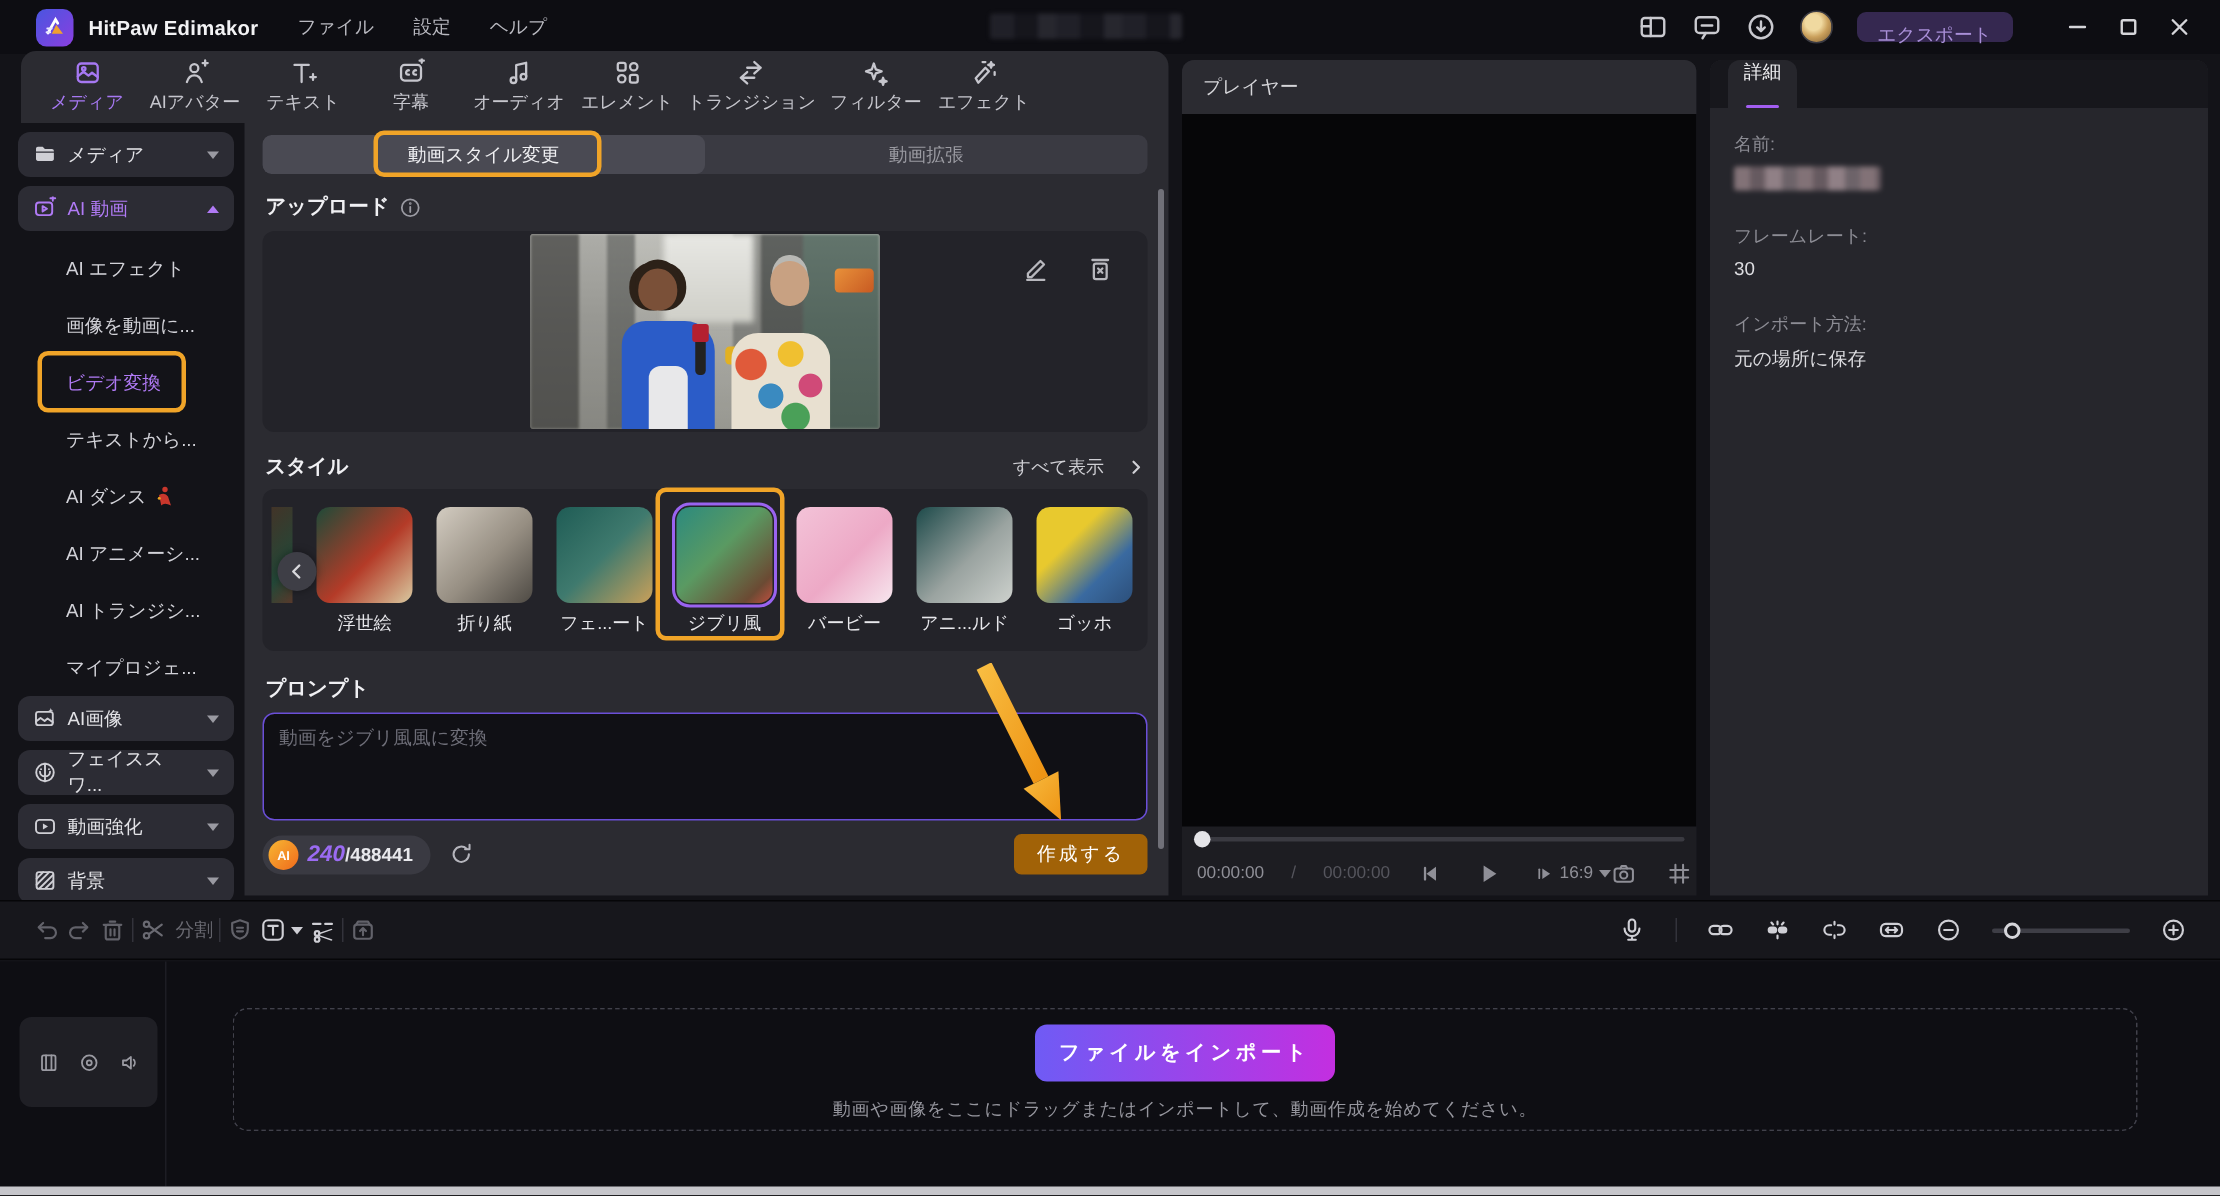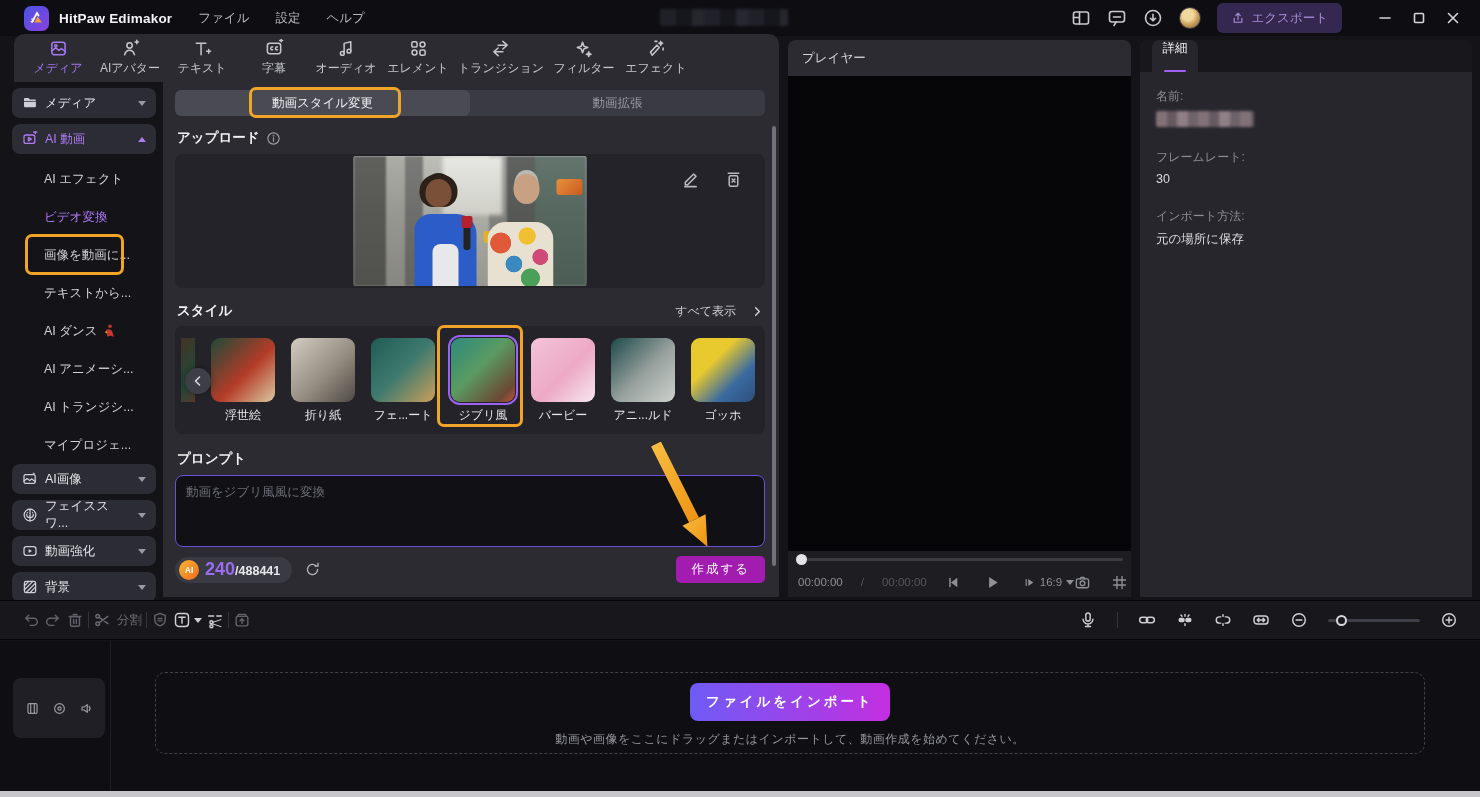--- a/index.html
+++ b/index.html
@@ -20,22 +20,22 @@
   .appname { font-size:13.5px; font-weight:bold; color:#f2f2f4; margin-left:10px; letter-spacing:.2px; }
   .menu { display:flex; gap:26px; margin-left:26px; font-size:12.5px; color:#b9b9c0; }
   .menu span { cursor:default; }
   .tb-redact { position:absolute; left:660px; top:9px; width:128px; height:17px; border-radius:2px;
     background:repeating-linear-gradient(90deg,#23232b 0 16px,#17171e 16px 32px,#2a2a32 32px 44px);
     filter:blur(1.5px); opacity:.9; }
   .tb-right { margin-left:auto; display:flex; align-items:center; gap:16px; color:#c9c9cf; }
   .tb-icon { width:20px; height:20px; color:#c9c9cf; }
   .avatar { width:22px; height:22px; border-radius:50%;
     background:radial-gradient(circle at 40% 35%,#f0d9a0 0 30%,#caa05c 55%,#7a5a30 100%); border:1px solid #3a3a42; }
-  .export-btn { display:flex; align-items:center; gap:7px; height:30px; padding:0 14px;
-    background:#352850; border-radius:6px; color:#a98fd8; font-size:12.5px; }
+  .export-btn { display:flex; align-items:center; gap:7px; height:20px; padding:0 14px;
+    background:#352850; border-radius:6px; color:#a98fd8; font-size:12.5px;flex-direction:column; }
   .win-ctl { display:flex; align-items:center; gap:0; margin-left:10px; }
   .win-ctl .wc { width:34px; height:30px; display:flex; align-items:center; justify-content:center; color:#d5d5d9; font-size:14px; }
 
   
   .toolbar { position:absolute; left:14px; top:34px; width:765px; height:48px;
     background:#2b2b31; border-radius:10px 10px 0 0; display:flex; align-items:center; padding:0 12px; gap:8px; }
   .ttab { display:flex; flex-direction:column; align-items:center; justify-content:center; gap:2px;
     min-width:64px; height:46px; color:#c6c6cd; font-size:12px; cursor:pointer; }
   .ttab .ti { width:19px; height:19px; }
   .ttab.active { color:#a678f2; }
@@ -109,24 +109,24 @@
   .t7 { background:linear-gradient(135deg,#e8c92e 35%,#3a6aa0 70%,#2c4f7a); }
   .sty-arrow { position:absolute; left:10px; top:42px; width:26px; height:26px; border-radius:50%;
     background:#3e3e46; color:#d8d8dc; display:flex; align-items:center; justify-content:center; cursor:pointer; box-shadow:0 0 6px rgba(0,0,0,.4); }
 
   .prompt-box { height:72px; background:#101015; border:1px solid #6b4fd8; border-radius:8px; padding:8px 10px; }
   .prompt-ph { font-size:12.5px; color:#6e6e78; }
   .prompt-foot { display:flex; align-items:center; margin-top:9px; }
   .cred-pill { display:flex; align-items:center; gap:6px; height:26px; padding:3px 12px 3px 4px; background:#3a3a42; border-radius:14px; }
   .ai-badge { width:20px; height:20px; border-radius:50%; background:linear-gradient(135deg,#f7b733,#f06a1c);
     color:#fff; font-size:8.5px; font-weight:bold; display:flex; align-items:center; justify-content:center; }
-  .cred-used { font-size:18px; font-weight:bold; color:#9b6bf2; }
+  .cred-used { font-size:15px; font-weight:bold; color:#9b6bf2;font-style:italic; }
   .cred-total { font-size:12.5px; font-weight:bold; color:#e8e8ec; }
   .refresh { width:17px; height:17px; color:#b5b5bc; margin-left:12px; cursor:pointer; }
-  .create-btn { margin-left:auto; height:27px; padding:0 15px; background:#a21caf; border:none; border-radius:5px;
+  .create-btn { margin-left:auto; height:27px; padding:0 15px; background:#a16207; border:none; border-radius:5px;
     color:#fff; font-size:12.5px; letter-spacing:2px; cursor:pointer; font-family:inherit; }
   .cscroll { position:absolute; right:3px; top:44px; width:4px; height:440px; background:#707078; border-radius:2px; }
 
   
   .player { position:absolute; left:788px; top:40px; width:343px; height:557px; background:#1d1d22;
     border-radius:8px 8px 0 0; display:flex; flex-direction:column; overflow:hidden; }
   .player-head { height:36px; background:#2b2b31; display:flex; align-items:center; padding-left:14px; font-size:12.5px; color:#d5d5d9; }
   .video { flex:1; background:#060608; }
   .seekrow { height:16px; display:flex; align-items:center; padding:0 8px; }
   .seektrack { flex:1; height:3px; background:#3a3a41; border-radius:2px; position:relative; }
@@ -334,25 +334,25 @@
             <rect x="2.5" y="5" width="13.5" height="10.5" rx="2.5"></rect>
             <path d="M8 8l3.6 2.2L8 12.4zM14.5 1.5h4M16.5-.5v4"></path>
           </svg>
         </span>
       <span>AI 動画</span>
       <span class="caret caret-u"></span>
     </div>
     <div class="sitem">
         <span>AI エフェクト</span>
       </div>
+    <div class="sitem">
+        <span>画像を動画に...</span>
+      </div>
     <div class="sitem active">
         <span>ビデオ変換</span>
-      </div>
-    <div class="sitem">
-        <span>画像を動画に...</span>
       </div>
     <div class="sitem">
         <span>テキストから...</span>
       </div>
     <div class="sitem">
       <span>AI ダンス</span>
       <span>
           <svg width="12" height="14" viewBox="0 0 12 14">
             <circle cx="7" cy="2.3" r="1.8" fill="#c9372c"></circle>
             <path d="M3 6 Q7 4 9 7 L11 13 Q6.5 10.5 4.5 13 Z" fill="#c9372c"></path>

